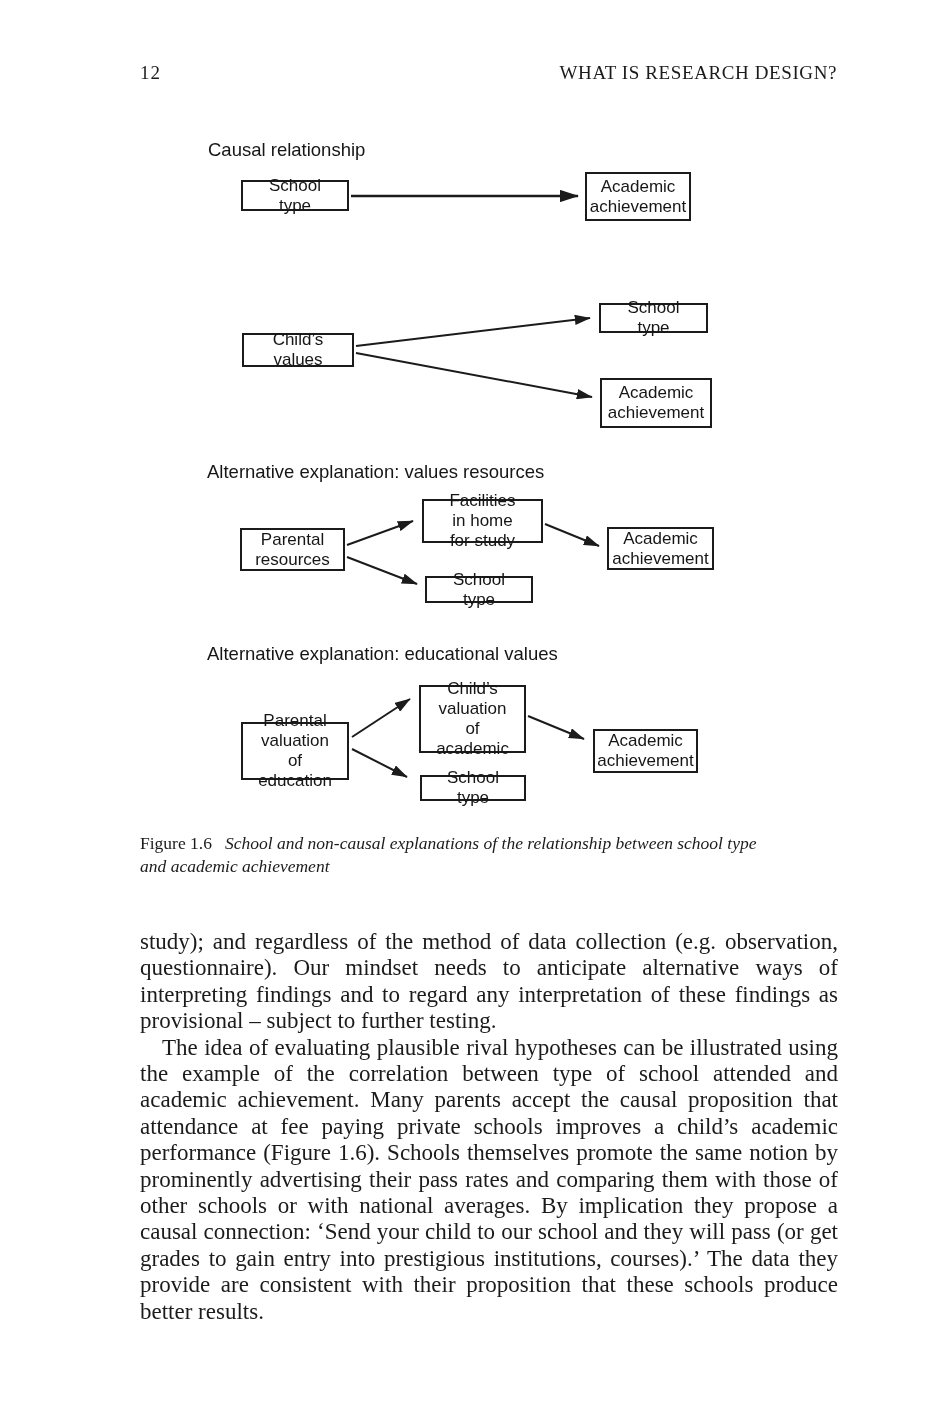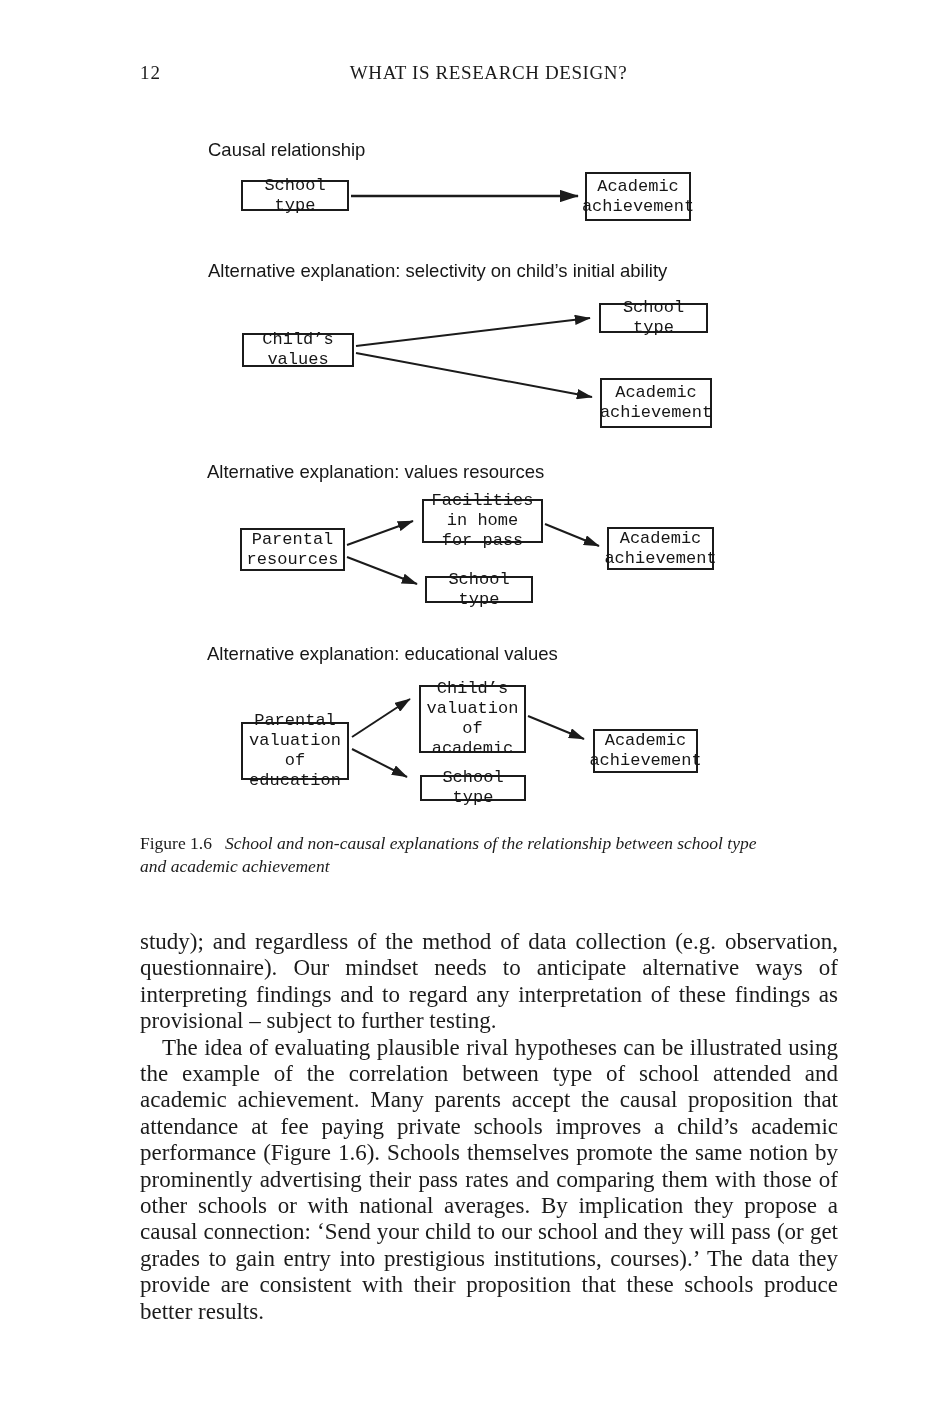--- a/index.html
+++ b/index.html
@@ -5,31 +5,31 @@
   html,body { margin:0; padding:0; background:#e8e8e8; }
   .page {
     position:relative; width:950px; height:1425px; margin:0 auto;
     background:#ffffff; color:#1b1b1b;
     font-family:"Liberation Serif", serif;
     overflow:hidden;
   }
   
   .running-head { position:absolute; top:62px; left:140px; right:113px; height:24px; font-size:19px; }
   .pagenum { position:absolute; left:0; top:0; letter-spacing:1px; }
-  .running-title { display:block; text-align:center; letter-spacing:0.6px; }
+  .running-title { display:block; text-align:right; letter-spacing:0.6px; }
 
   
   .diag-label {
     position:absolute; font-family:"Liberation Sans", sans-serif;
     font-size:18.5px; line-height:1; white-space:nowrap; color:#161616;
   }
   .node {
     position:absolute; box-sizing:border-box;
     border:2px solid #1b1b1b; background:#fff;
-    font-family:Liberation Mono, monospace; font-size:17px; line-height:20px;
+    font-family:Liberation Sans, sans-serif; font-size:17px; line-height:20px;
     display:flex; align-items:center; justify-content:center;
     text-align:center; padding:1px 18px; color:#161616;
   }
   .arrows { position:absolute; left:0; top:0; pointer-events:none; }
   .arrows line { stroke:#1b1b1b; }
 
   
   .caption { position:absolute; left:140px; top:832px; width:645px; font-size:17.5px; line-height:23px; }
   .cap-label { margin-right:13px; }
   .cap-text { font-style:italic; }
@@ -66,28 +66,27 @@
     <line x1="545" y1="524" x2="599" y2="546" stroke-width="2" marker-end="url(#ah)"></line>
     <line x1="352" y1="737" x2="410" y2="699" stroke-width="2" marker-end="url(#ah)"></line>
     <line x1="352" y1="749" x2="407" y2="777" stroke-width="2" marker-end="url(#ah)"></line>
     <line x1="528" y1="716" x2="584" y2="739" stroke-width="2" marker-end="url(#ah)"></line>
   </svg>
 
   <div class="diag-label" style="left:208px; top:141px">Causal relationship</div>
   <div class="node" style="left:241px; top:180px; width:108px; height:31px">School type</div>
   <div class="node" style="left:585px; top:172px; width:106px; height:49px">Academic achievement</div>
 
-  <div class="diag-label" style="left:208px; top:262px">Alternative explanation: selectivity on child’s initial ability</div>
   <div class="node" style="left:242px; top:333px; width:112px; height:34px">Child’s values</div>
   <div class="node" style="left:599px; top:303px; width:109px; height:30px">School type</div>
   <div class="node" style="left:600px; top:378px; width:112px; height:50px">Academic achievement</div>
 
   <div class="diag-label" style="left:207px; top:463px">Alternative explanation: values resources</div>
   <div class="node" style="left:240px; top:528px; width:105px; height:43px">Parental resources</div>
-  <div class="node" style="left:422px; top:499px; width:121px; height:44px">Facilities in home for pass</div>
+  <div class="node" style="left:422px; top:499px; width:121px; height:44px">Facilities in home for study</div>
   <div class="node" style="left:425px; top:576px; width:108px; height:27px">School type</div>
   <div class="node" style="left:607px; top:527px; width:107px; height:43px">Academic achievement</div>
 
   <div class="diag-label" style="left:207px; top:645px">Alternative explanation: educational values</div>
   <div class="node" style="left:241px; top:722px; width:108px; height:58px">Parental valuation of education</div>
   <div class="node" style="left:419px; top:685px; width:107px; height:68px">Child’s valuation of academic</div>
   <div class="node" style="left:420px; top:775px; width:106px; height:26px">School type</div>
   <div class="node" style="left:593px; top:729px; width:105px; height:44px">Academic achievement</div>
 
   <div class="caption">

